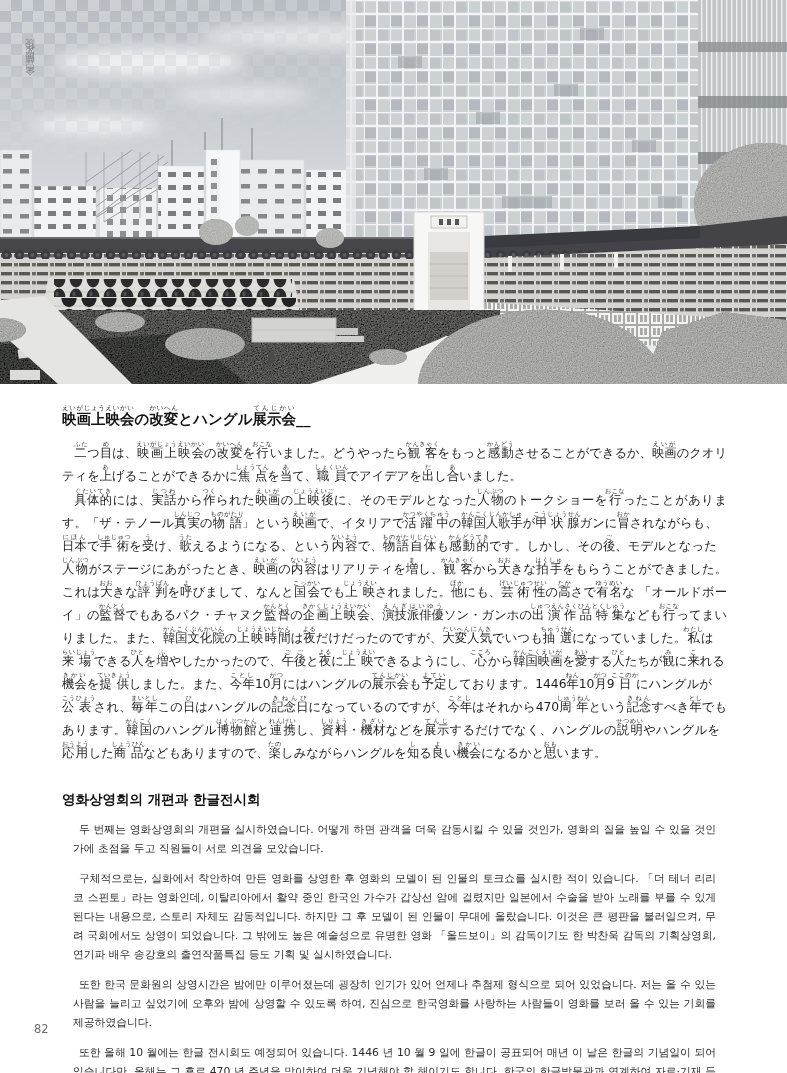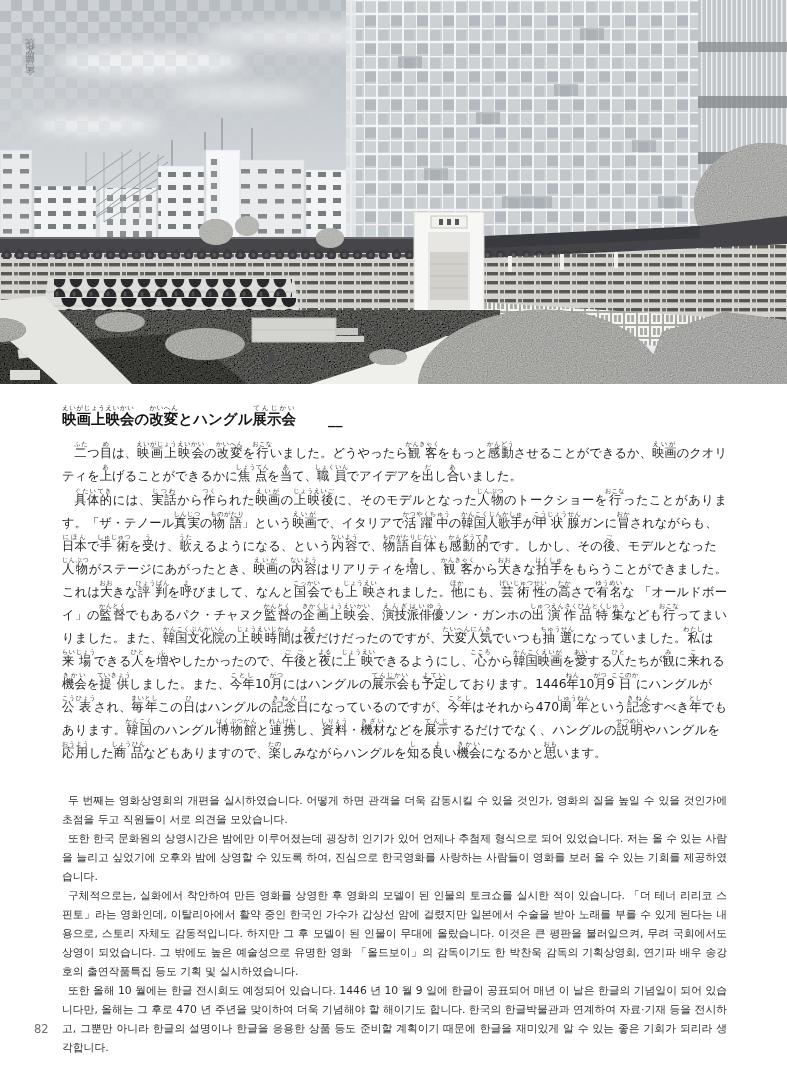--- a/index.html
+++ b/index.html
@@ -4,28 +4,28 @@
 <style>
   html,body{margin:0;padding:0;background:#ffffff;}
   .page{position:relative;width:787px;height:1073px;background:#fff;overflow:hidden;
         font-family:"DejaVu Sans","Liberation Sans",sans-serif;}
   .photo{position:absolute;left:0;top:0;width:787px;height:384px;display:block;}
   .edge-label{position:absolute;left:24px;top:52px;writing-mode:vertical-rl;
         transform:rotate(180deg);font-size:9.5px;color:#84898e;letter-spacing:4px;}
   .content{position:absolute;left:62px;top:404px;width:665px;}
   .jp-heading{font-size:14.5px;font-weight:bold;color:#141414;margin:0 0 13px 0;line-height:1.2;}
   .jp-heading rt{font-size:6.5px;font-weight:normal;color:#222;}
-  .heading-underscore{font-weight:bold;letter-spacing:0;margin-left:32px;}
+  .heading-underscore{font-weight:bold;letter-spacing:0;}
   .jp-body p{margin:0;font-size:12.3px;line-height:23px;color:#1d1d1d;
         text-align:justify;text-indent:1em;}
   .jp-body rt,.jp-heading rt{letter-spacing:0.5px;}
   rt{font-size:6.2px;color:#2a2a2a;}
   .kr-section{margin-top:26px;}
   .kr-heading{font-size:13.5px;font-weight:bold;color:#101010;margin:0 0 10px 0;}
-  .kr-body p{margin:0;font-size:10.8px;line-height:19px;color:#2c2c2c;
+  .kr-body p{margin:11px;font-size:10.8px;line-height:19px;color:#2c2c2c;
         text-align:justify;text-indent:0.55em;}
   .page-number{position:absolute;left:34px;top:1022px;font-size:11.5px;color:#6e6e6e;}
 </style>
 </head>
 <body>
 
 <div class="page">
 
   <svg class="photo" viewBox="0 0 787 384" xmlns="http://www.w3.org/2000/svg" aria-hidden="true">
     <defs>
@@ -240,24 +240,25 @@
 
     <div>
       <h2 class="jp-heading"><span><ruby>映画上映会<rt>えいがじょうえいかい</rt></ruby>の<ruby>改変<rt>かいへん</rt></ruby>とハングル<ruby>展示会<rt>てんじかい</rt></ruby></span><span class="heading-underscore">__</span></h2>
       <div class="jp-body">
           <p><ruby>二<rt>ふた</rt></ruby>つ<ruby>目<rt>め</rt></ruby>は、<ruby>映画上映会<rt>えいがじょうえいかい</rt></ruby>の<ruby>改変<rt>かいへん</rt></ruby>を<ruby>行<rt>おこな</rt></ruby>いました。どうやったら<ruby>観客<rt>かんきゃく</rt></ruby>をもっと<ruby>感動<rt>かんどう</rt></ruby>させることができるか、<ruby>映画<rt>えいが</rt></ruby>のクオリティを<ruby>上<rt>あ</rt></ruby>げることができるかに<ruby>焦点<rt>しょうてん</rt></ruby>を<ruby>当<rt>あ</rt></ruby>て、<ruby>職員<rt>しょくいん</rt></ruby>でアイデアを<ruby>出<rt>だ</rt></ruby>し<ruby>合<rt>あ</rt></ruby>いました。</p>
           <p><ruby>具体的<rt>ぐたいてき</rt></ruby>には、<ruby>実話<rt>じつわ</rt></ruby>から<ruby>作<rt>つく</rt></ruby>られた<ruby>映画<rt>えいが</rt></ruby>の<ruby>上映後<rt>じょうえいご</rt></ruby>に、そのモデルとなった<ruby>人物<rt>じんぶつ</rt></ruby>のトークショーを<ruby>行<rt>おこな</rt></ruby>ったことがあります。「ザ・テノール<ruby>真実<rt>しんじつ</rt></ruby>の<ruby>物語<rt>ものがたり</rt></ruby>」という<ruby>映画<rt>えいが</rt></ruby>で、イタリアで<ruby>活躍中<rt>かつやくちゅう</rt></ruby>の<ruby>韓国人歌手<rt>かんこくじんかしゅ</rt></ruby>が<ruby>甲状腺<rt>こうじょうせん</rt></ruby>ガンに<ruby>冒<rt>おか</rt></ruby>されながらも、<ruby>日本<rt>にほん</rt></ruby>で<ruby>手術<rt>しゅじゅつ</rt></ruby>を<ruby>受<rt>う</rt></ruby>け、<ruby>歌<rt>うた</rt></ruby>えるようになる、という<ruby>内容<rt>ないよう</rt></ruby>で、<ruby>物語自体<rt>ものがたりじたい</rt></ruby>も<ruby>感動的<rt>かんどうてき</rt></ruby>です。しかし、その<ruby>後<rt>ご</rt></ruby>、モデルとなった<ruby>人物<rt>じんぶつ</rt></ruby>がステージにあがったとき、<ruby>映画<rt>えいが</rt></ruby>の<ruby>内容<rt>ないよう</rt></ruby>はリアリティを<ruby>増<rt>ま</rt></ruby>し、<ruby>観客<rt>かんきゃく</rt></ruby>から<ruby>大<rt>おお</rt></ruby>きな<ruby>拍手<rt>はくしゅ</rt></ruby>をもらうことができました。これは<ruby>大<rt>おお</rt></ruby>きな<ruby>評判<rt>ひょうばん</rt></ruby>を<ruby>呼<rt>よ</rt></ruby>びまして、なんと<ruby>国会<rt>こっかい</rt></ruby>でも<ruby>上映<rt>じょうえい</rt></ruby>されました。<ruby>他<rt>ほか</rt></ruby>にも、<ruby>芸術性<rt>げいじゅつせい</rt></ruby>の<ruby>高<rt>たか</rt></ruby>さで<ruby>有名<rt>ゆうめい</rt></ruby>な 「オールドボーイ」の<ruby>監督<rt>かんとく</rt></ruby>でもあるパク・チャヌク<ruby>監督<rt>かんとく</rt></ruby>の<ruby>企画上映会<rt>きかくじょうえいかい</rt></ruby>、<ruby>演技派俳優<rt>えんぎはいゆう</rt></ruby>ソン・ガンホの<ruby>出演作品特集<rt>しゅつえんさくひんとくしゅう</rt></ruby>なども<ruby>行<rt>おこな</rt></ruby>ってまいりました。また、<ruby>韓国文化院<rt>かんこくぶんかいん</rt></ruby>の<ruby>上映時間<rt>じょうえいじかん</rt></ruby>は<ruby>夜<rt>よる</rt></ruby>だけだったのですが、<ruby>大変人気<rt>たいへんにんき</rt></ruby>でいつも<ruby>抽選<rt>ちゅうせん</rt></ruby>になっていました。<ruby>私<rt>わたし</rt></ruby>は<ruby>来場<rt>らいじょう</rt></ruby>できる<ruby>人<rt>ひと</rt></ruby>を<ruby>増<rt>ふ</rt></ruby>やしたかったので、<ruby>午後<rt>ごご</rt></ruby>と<ruby>夜<rt>よる</rt></ruby>に<ruby>上映<rt>じょうえい</rt></ruby>できるようにし、<ruby>心<rt>こころ</rt></ruby>から<ruby>韓国映画<rt>かんこくえいが</rt></ruby>を<ruby>愛<rt>あい</rt></ruby>する<ruby>人<rt>ひと</rt></ruby>たちが<ruby>観<rt>み</rt></ruby>に<ruby>来<rt>こ</rt></ruby>れる<ruby>機会<rt>きかい</rt></ruby>を<ruby>提供<rt>ていきょう</rt></ruby>しました。また、<ruby>今年<rt>ことし</rt></ruby>10<ruby>月<rt>がつ</rt></ruby>にはハングルの<ruby>展示会<rt>てんじかい</rt></ruby>も<ruby>予定<rt>よてい</rt></ruby>しております。1446<ruby>年<rt>ねん</rt></ruby>10<ruby>月<rt>がつ</rt></ruby>9<ruby>日<rt>ここのか</rt></ruby>にハングルが<ruby>公表<rt>こうひょう</rt></ruby>され、<ruby>毎年<rt>まいとし</rt></ruby>この<ruby>日<rt>ひ</rt></ruby>はハングルの<ruby>記念日<rt>きねんび</rt></ruby>になっているのですが、<ruby>今年<rt>ことし</rt></ruby>はそれから470<ruby>周年<rt>しゅうねん</rt></ruby>という<ruby>記念<rt>きねん</rt></ruby>すべき<ruby>年<rt>とし</rt></ruby>でもあります。<ruby>韓国<rt>かんこく</rt></ruby>のハングル<ruby>博物館<rt>はくぶつかん</rt></ruby>と<ruby>連携<rt>れんけい</rt></ruby>し、<ruby>資料<rt>しりょう</rt></ruby>・<ruby>機材<rt>きざい</rt></ruby>などを<ruby>展示<rt>てんじ</rt></ruby>するだけでなく、ハングルの<ruby>説明<rt>せつめい</rt></ruby>やハングルを<ruby>応用<rt>おうよう</rt></ruby>した<ruby>商品<rt>しょうひん</rt></ruby>などもありますので、<ruby>楽<rt>たの</rt></ruby>しみながらハングルを<ruby>知<rt>し</rt></ruby>る<ruby>良<rt>よ</rt></ruby>い<ruby>機会<rt>きかい</rt></ruby>になるかと<ruby>思<rt>おも</rt></ruby>います。</p>
         </div>
     </div>
 
     <div class="kr-section">
+      <h3 class="kr-heading">영화상영회의 개편과 한글전시회</h3>
       <div class="kr-body">
           <p>두 번째는 영화상영회의 개편을 실시하였습니다. 어떻게 하면 관객을 더욱 감동시킬 수 있을 것인가, 영화의 질을 높일 수 있을 것인가에 초점을 두고 직원들이 서로 의견을 모았습니다.</p>
+          <p>구체적으로는, 실화에서 착안하여 만든 영화를 상영한 후 영화의 모델이 된 인물의 토크쇼를 실시한 적이 있습니다. 「더 테너 리리코 스핀토」라는 영화인데, 이탈리아에서 활약 중인 한국인 가수가 갑상선 암에 걸렸지만 일본에서 수술을 받아 노래를 부를 수 있게 된다는 내용으로, 스토리 자체도 감동적입니다. 하지만 그 후 모델이 된 인물이 무대에 올랐습니다. 이것은 큰 평판을 불러일으켜, 무려 국회에서도 상영이 되었습니다. 그 밖에도 높은 예술성으로 유명한 영화 「올드보이」의 감독이기도 한 박찬욱 감독의 기획상영회, 연기파 배우 송강호의 출연작품특집 등도 기획 및 실시하였습니다.</p>
           <p>또한 한국 문화원의 상영시간은 밤에만 이루어졌는데 굉장히 인기가 있어 언제나 추첨제 형식으로 되어 있었습니다. 저는 올 수 있는 사람을 늘리고 싶었기에 오후와 밤에 상영할 수 있도록 하여, 진심으로 한국영화를 사랑하는 사람들이 영화를 보러 올 수 있는 기회를 제공하였습니다.</p>
-          <p>구체적으로는, 실화에서 착안하여 만든 영화를 상영한 후 영화의 모델이 된 인물의 토크쇼를 실시한 적이 있습니다. 「더 테너 리리코 스핀토」라는 영화인데, 이탈리아에서 활약 중인 한국인 가수가 갑상선 암에 걸렸지만 일본에서 수술을 받아 노래를 부를 수 있게 된다는 내용으로, 스토리 자체도 감동적입니다. 하지만 그 후 모델이 된 인물이 무대에 올랐습니다. 이것은 큰 평판을 불러일으켜, 무려 국회에서도 상영이 되었습니다. 그 밖에도 높은 예술성으로 유명한 영화 「올드보이」의 감독이기도 한 박찬욱 감독의 기획상영회, 연기파 배우 송강호의 출연작품특집 등도 기획 및 실시하였습니다.</p>
           <p>또한 올해 10 월에는 한글 전시회도 예정되어 있습니다. 1446 년 10 월 9 일에 한글이 공표되어 매년 이 날은 한글의 기념일이 되어 있습니다만, 올해는 그 후로 470 년 주년을 맞이하여 더욱 기념해야 할 해이기도 합니다. 한국의 한글박물관과 연계하여 자료·기재 등을 전시하고, 그뿐만 아니라 한글의 설명이나 한글을 응용한 상품 등도 준비할 계획이기 때문에 한글을 재미있게 알 수 있는 좋은 기회가 되리라 생각합니다.</p>
         </div>
     </div>
 
   </div>
 
   <div class="page-number">82</div>
 </div>
 
 </body></html>

